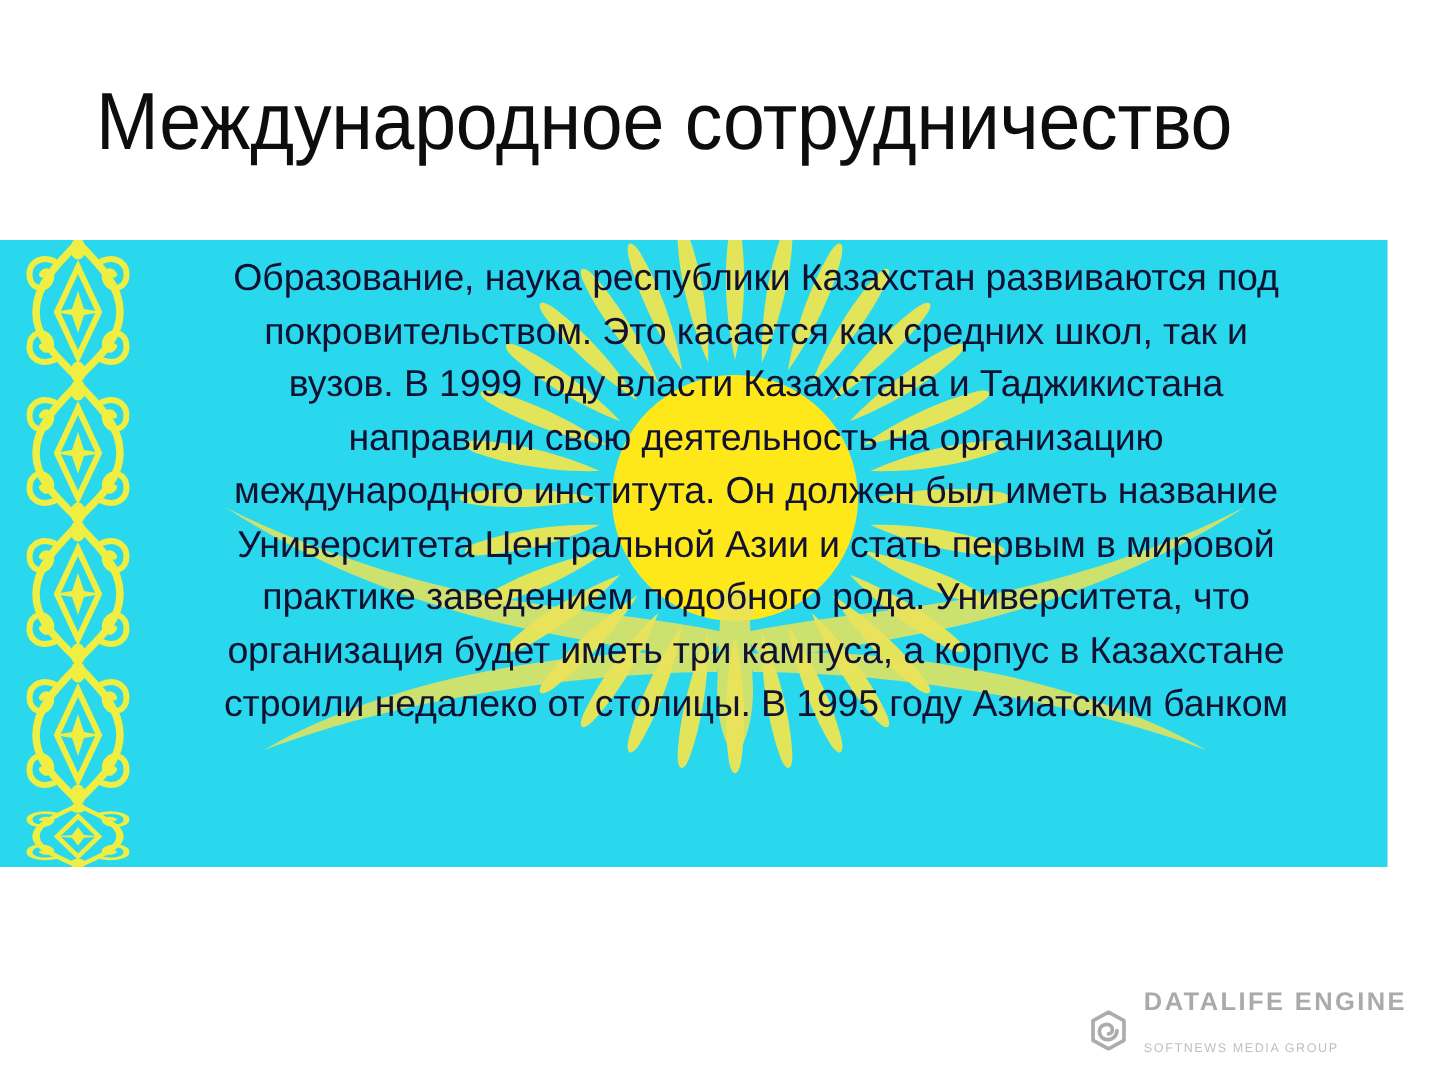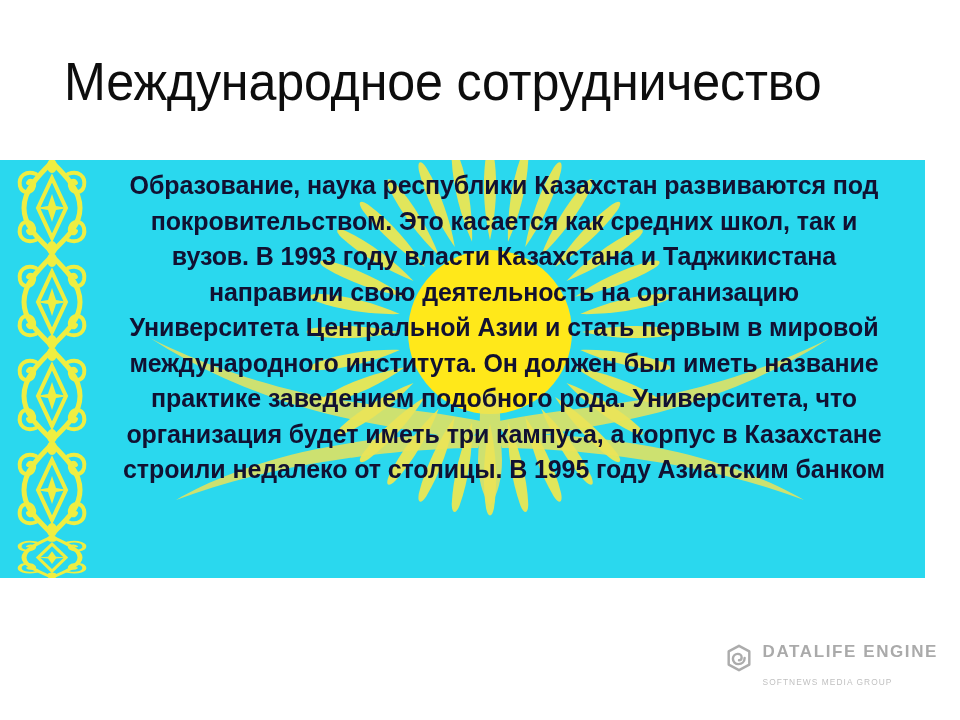--- a/index.html
+++ b/index.html
@@ -71,40 +71,40 @@
   }
 
   
   .body-copy {
     position: absolute;
     left: 96px;
     top: 8px;
     width: 816px;
     text-align: center;
     color: #111132;
-    font-weight: 700;
+    font-weight: 400;
     font-size: 25px;
     line-height: 35.5px;
     font-family: "Liberation Sans Narrow", "Liberation Sans", sans-serif;
     letter-spacing: -0.1px;
     text-rendering: optimizeLegibility;
   }
   .body-copy .ln {
     display: block;
     white-space: nowrap;
   }
   .body-copy .ln:first-child { text-align: center; }
 
   
   .watermark {
     position: absolute;
     right: 22px;
-    bottom: 34px;
+    bottom: 18px;
     display: flex;
-    align-items: flex-start;
+    align-items: flex-end;
     gap: 9px;
     opacity: 0.95;
   }
   .watermark .wm-mark {
     width: 30px;
     height: 30px;
     flex: none;
   }
   .watermark .wm-text {
     display: flex;
@@ -245,24 +245,24 @@
         <use href="#ornUnit" transform="translate(0,94)"></use>
         <use href="#ornUnit" transform="translate(0,188)"></use>
         <use href="#ornUnit" transform="translate(0,282)"></use>
         <use href="#ornUnit" transform="translate(0,376) scale(1,0.45)"></use>
       </g>
     </svg>
 
     <div class="body-copy">
       <span class="ln">Образование, наука республики Казахстан  развиваются  под</span>
       <span class="ln">покровительством.  Это касается  как  средних школ, так  и</span>
-      <span class="ln">вузов. В 1993 году власти  Казахстана  и Таджикистана</span>
+      <span class="ln">вузов. В 1999 году власти  Казахстана  и Таджикистана</span>
       <span class="ln">направили  свою деятельность  на  организацию</span>
+      <span class="ln">международного института.  Он должен был  иметь  название</span>
       <span class="ln">Университета  Центральной Азии и стать  первым  в мировой</span>
-      <span class="ln">международного института.  Он должен был  иметь  название</span>
       <span class="ln">практике  заведением подобного рода.  Университета,  что</span>
       <span class="ln">организация  будет иметь три кампуса,  а корпус в Казахстане</span>
       <span class="ln">строили  недалеко от столицы.  В 1995 году Азиатским  банком</span>
 
     </div>
 
   </div>
 
   <div class="watermark">
     <svg class="wm-mark" viewBox="0 0 32 32">

